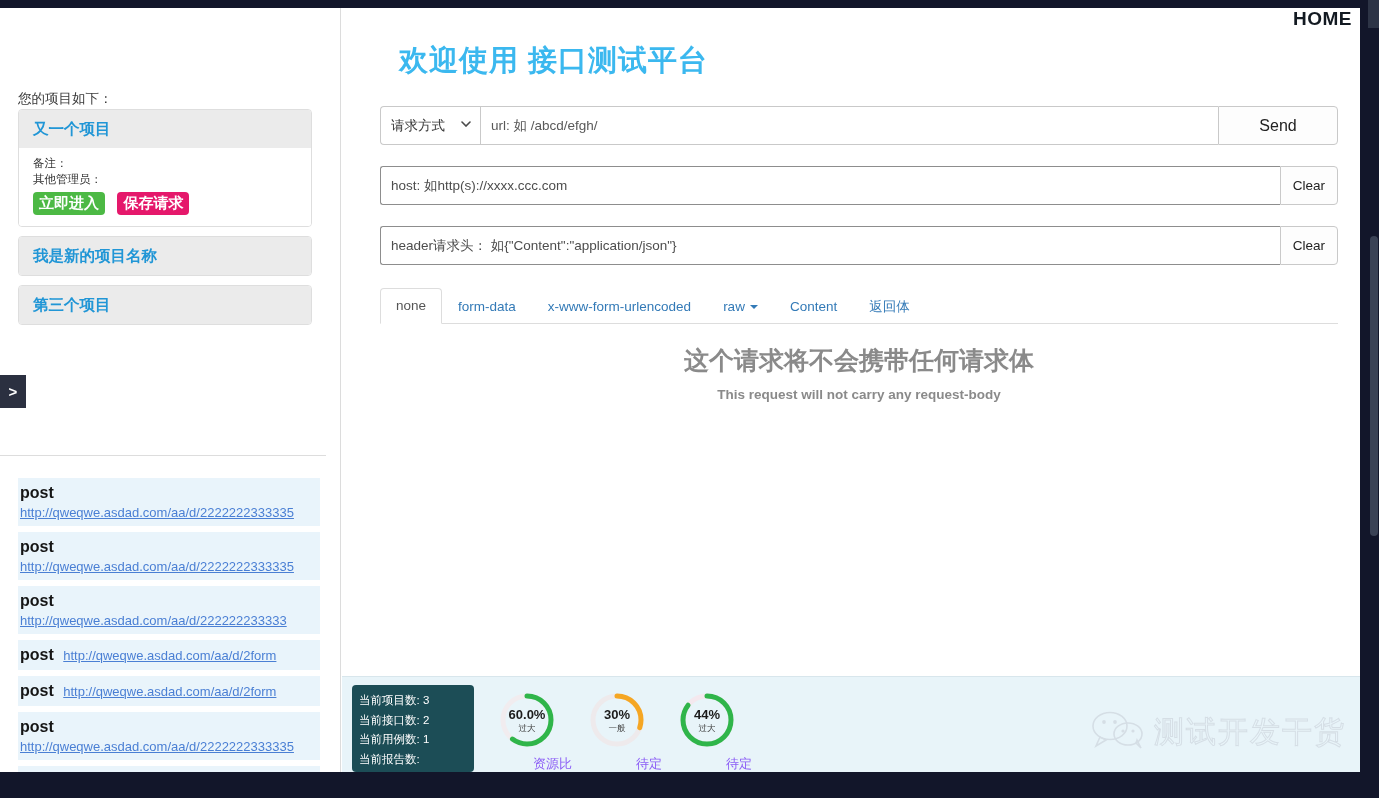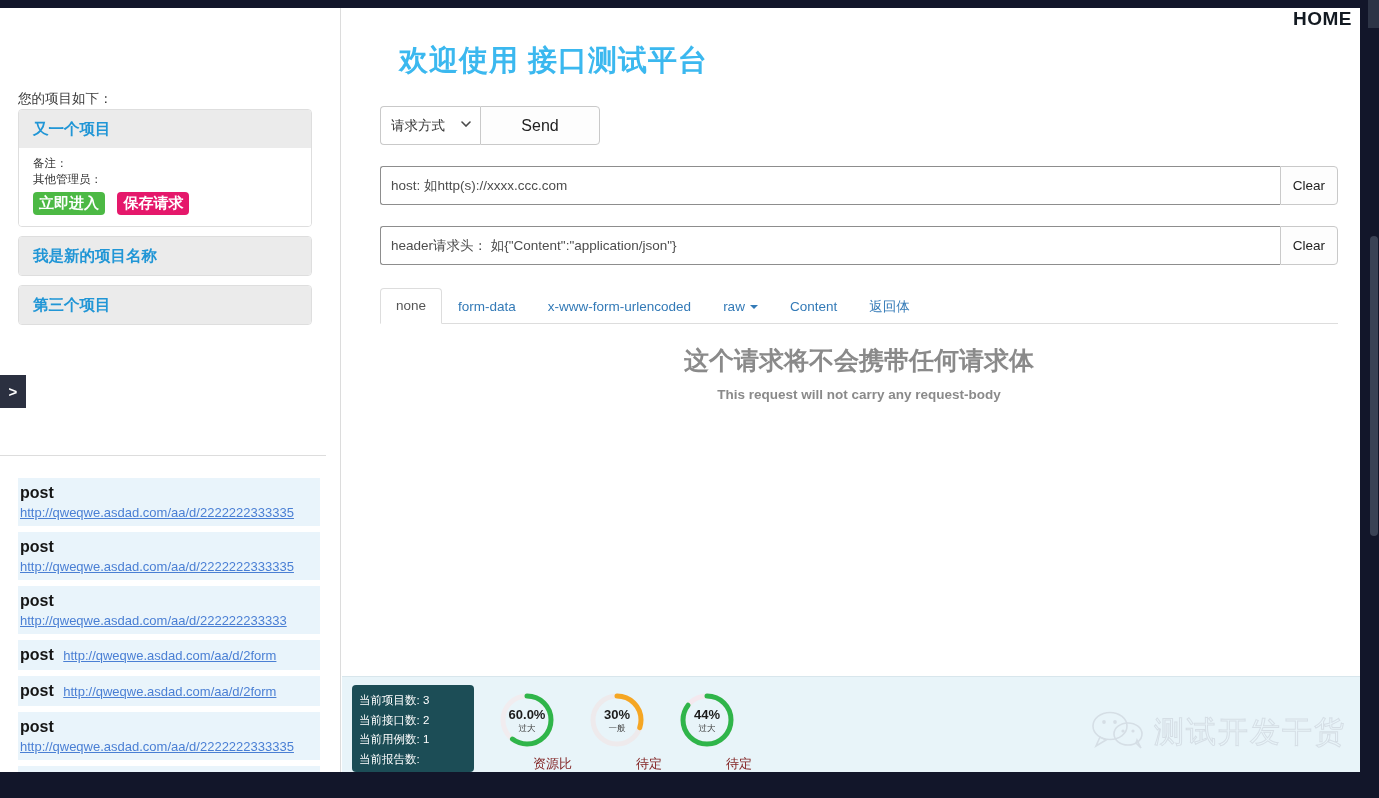--- a/index.html
+++ b/index.html
@@ -418,21 +418,21 @@
   }
   .gauge-sub {
     font-size: 8.5px;
     color: #3f3f3f;
     line-height: 11px;
     margin-top: 1px;
   }
   .gauge-caption {
     margin-top: 7px;
     font-size: 13px;
-    color: #7f1d1d;
+    color: #8b5cf6;
     line-height: 16px;
   }
 
   
   .watermark {
     position: absolute;
     right: 14px; top: 702px;
     display: flex;
     align-items: center;
     opacity: 0.55;
@@ -572,20 +572,21 @@
 
       <div class="req-row row1">
         <div class="select-wrap">
           <select class="method-select"><option>请求方式</option><option>get</option><option>post</option><option>put</option><option>delete</option></select>
           <span class="select-caret">
             <svg width="10" height="6" viewBox="0 0 10 6">
                 <path d="M1 1 L5 5 L9 1" fill="none" stroke="#4a4a4a" stroke-width="1.6" stroke-linecap="round"></path>
               </svg>
           </span>
         </div>
+        <input class="url-input" type="text" placeholder="url: 如 /abcd/efgh/" value="" style="">
         <button class="send-btn">Send</button>
       </div>
 
       <div class="req-row row2">
         <input class="plain-input" type="text" placeholder="host: 如http(s)://xxxx.ccc.com" style="">
         <button class="clear-btn">Clear</button>
       </div>
 
       <div class="req-row row3">
         <input class="plain-input" type="text" placeholder="header请求头： 如{&quot;Content&quot;:&quot;application/json&quot;}" style="">

